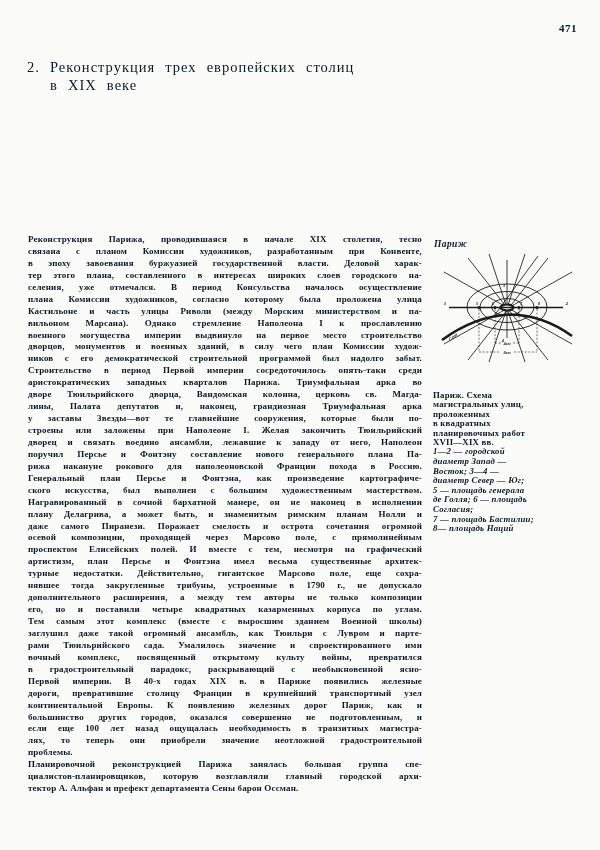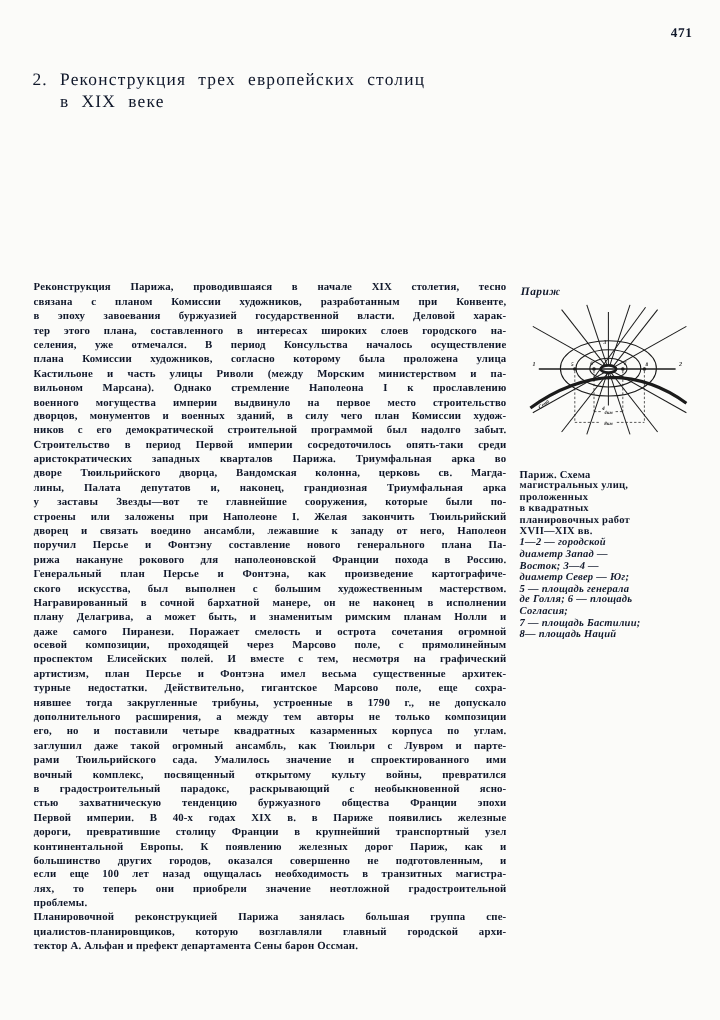--- a/index.html
+++ b/index.html
@@ -98,25 +98,25 @@
         <div class="bline">Награвированный в сочной бархатной манере, он не наконец в исполнении</div>
         <div class="bline">плану Делагрива, а может быть, и знаменитым римским планам Нолли и</div>
         <div class="bline">даже самого Пиранези. Поражает смелость и острота сочетания огромной</div>
         <div class="bline">осевой композиции, проходящей через Марсово поле, с прямолинейным</div>
         <div class="bline">проспектом Елисейских полей. И вместе с тем, несмотря на графический</div>
         <div class="bline">артистизм, план Персье и Фонтэна имел весьма существенные архитек-</div>
         <div class="bline">турные недостатки. Действительно, гигантское Марсово поле, еще сохра-</div>
         <div class="bline">нявшее тогда закругленные трибуны, устроенные в 1790 г., не допускало</div>
         <div class="bline">дополнительного расширения, а между тем авторы не только композиции</div>
         <div class="bline">его, но и поставили четыре квадратных казарменных корпуса по углам.</div>
+        <div class="bline">Тем самым этот комплекс (вместе с выросшим зданием Военной школы)</div>
         <div class="bline">заглушил даже такой огромный ансамбль, как Тюильри с Лувром и парте-</div>
         <div class="bline">рами Тюильрийского сада. Умалилось значение и спроектированного ими</div>
         <div class="bline">вочный комплекс, посвященный открытому культу войны, превратился</div>
         <div class="bline">в градостроительный парадокс, раскрывающий с необыкновенной ясно-</div>
-        <div class="bline">стью захватническую тенденцию буржуазного общества Франции эпохи</div>
         <div class="bline">Первой империи. В 40-х годах XIX в. в Париже появились железные</div>
         <div class="bline">дороги, превратившие столицу Франции в крупнейший транспортный узел</div>
         <div class="bline">континентальной Европы. К появлению железных дорог Париж, как и</div>
         <div class="bline">большинство других городов, оказался совершенно не подготовленным, и</div>
         <div class="bline">если еще 100 лет назад ощущалась необходимость в транзитных магистра-</div>
         <div class="bline">лях, то теперь они приобрели значение неотложной градостроительной</div>
         <div class="bline">проблемы.</div>
       </div>
     <div class="para">
         <div class="bline">Планировочной реконструкцией Парижа занялась большая группа спе-</div>

